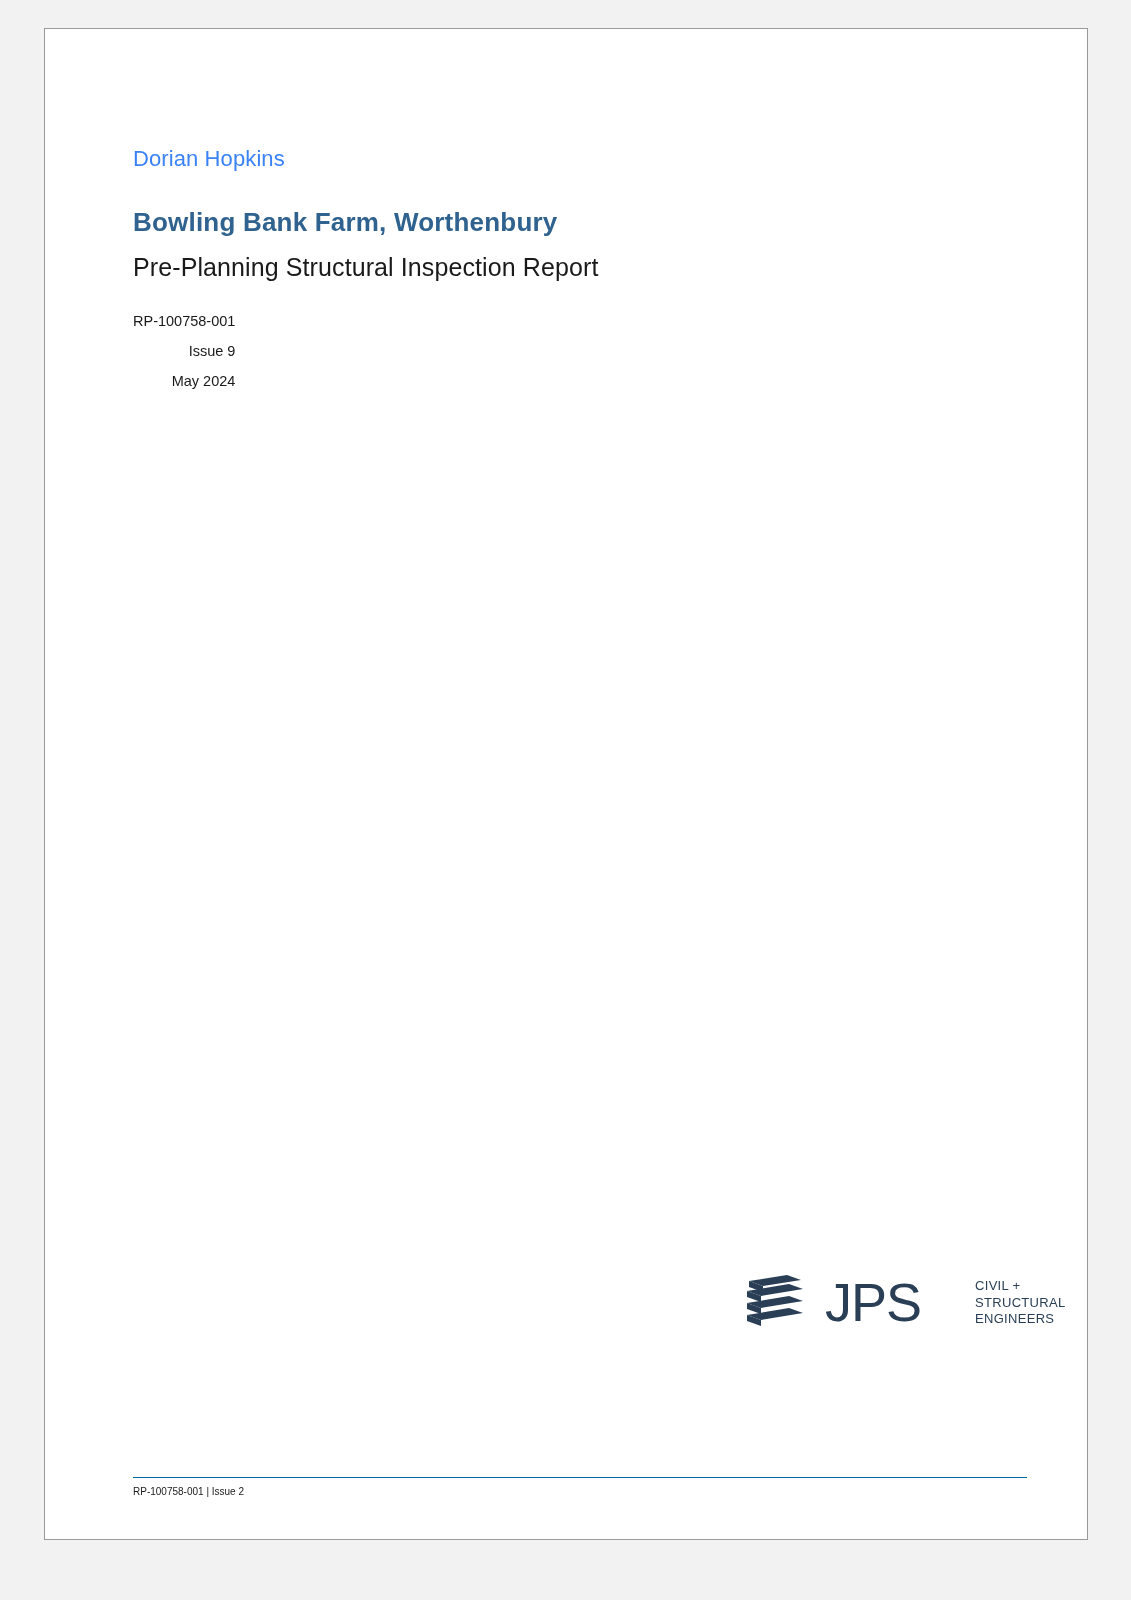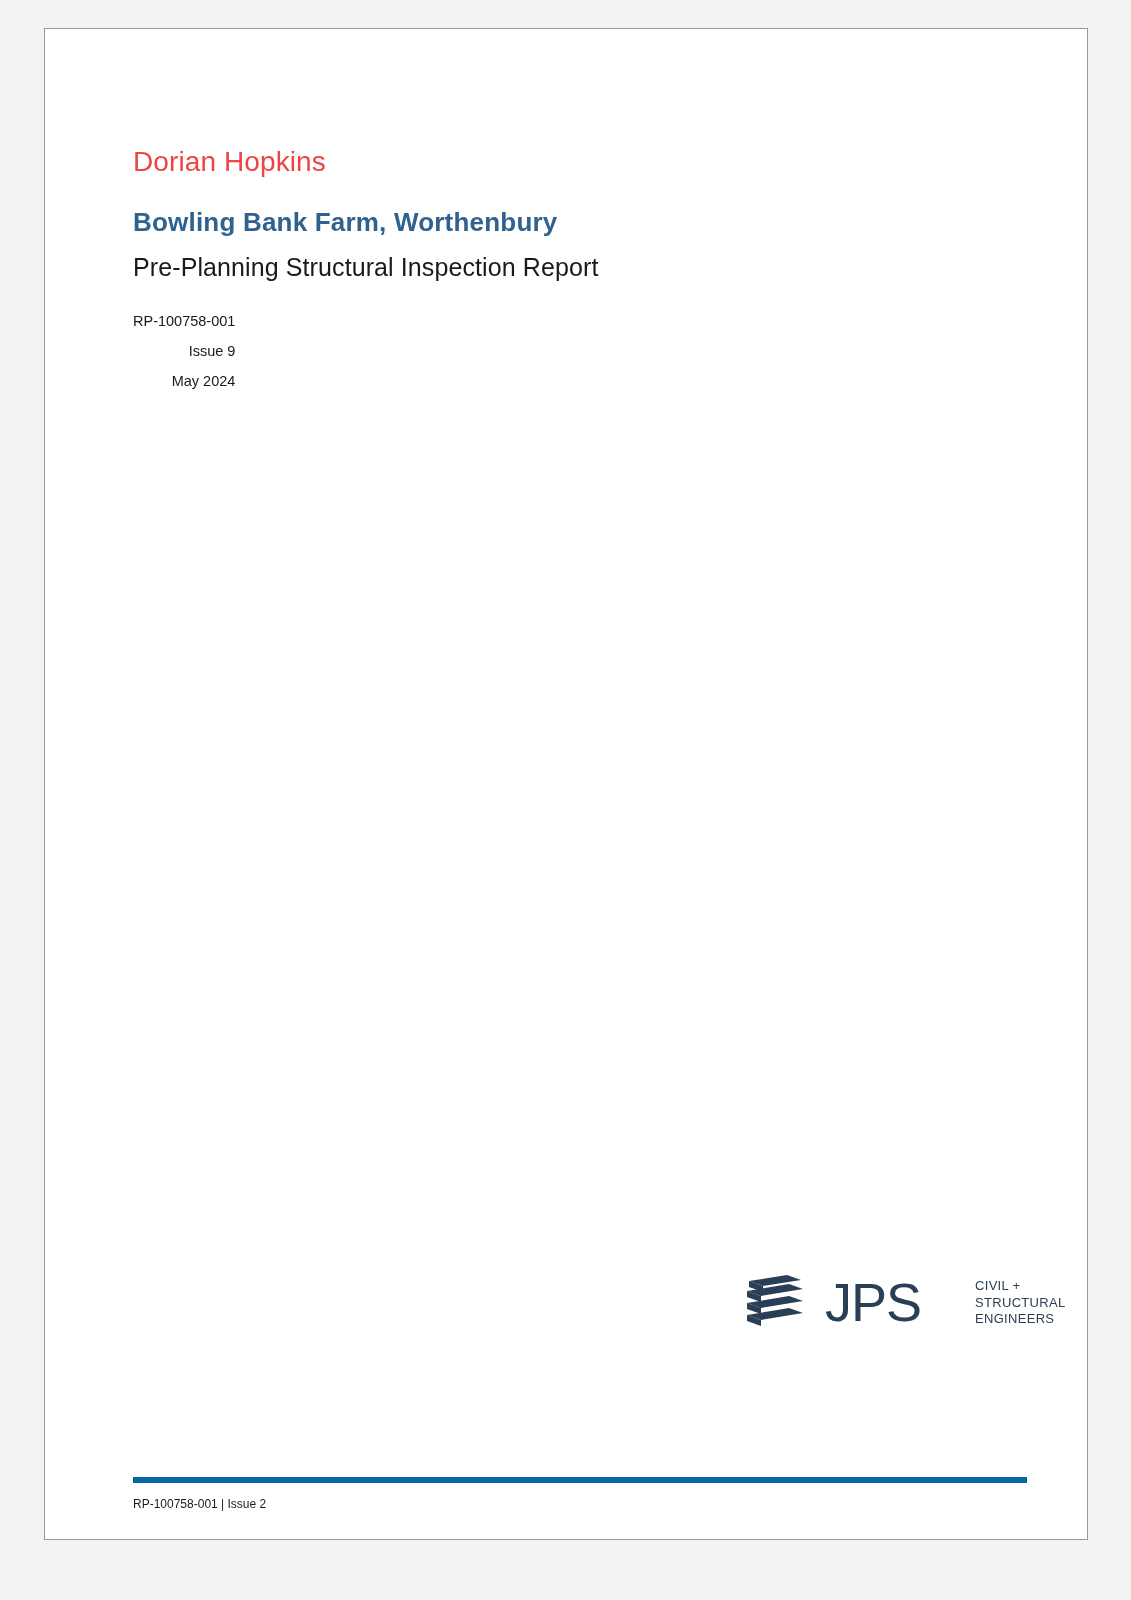--- a/index.html
+++ b/index.html
@@ -30,23 +30,23 @@
     top: 0;
     right: 60px;
     bottom: 0;
   }
 
   
   .client-name {
     position: absolute;
     top: 117px;
     left: 0;
-    font-size: 28px;
+    font-size: 22px;
     font-weight: 400;
-    color: #ef4444;
+    color: #3b82f6;
     letter-spacing: 0.1px;
   }
   .project-title {
     position: absolute;
     top: 178px;
     left: 0;
     font-size: 26px;
     font-weight: bold;
     color: #2f628f;
     letter-spacing: 0.2px;
@@ -116,23 +116,23 @@
     color: #4f4f4f;
     line-height: 26px;
   }
 
   
   .footer {
     position: absolute;
     left: 88px;
     right: 60px;
     top: 1448px;
-    border-top: 6px solid #0369a1;
-    padding-top: 14px;
-    font-size: 12px;
+    border-top: 1px solid #0369a1;
+    padding-top: 8px;
+    font-size: 10px;
     color: #1a1a1a;
   }
 </style>
 </head>
 <body>
 
 <div class="page">
   <div class="content">
 
     <div class="client-name">Dorian Hopkins</div>

